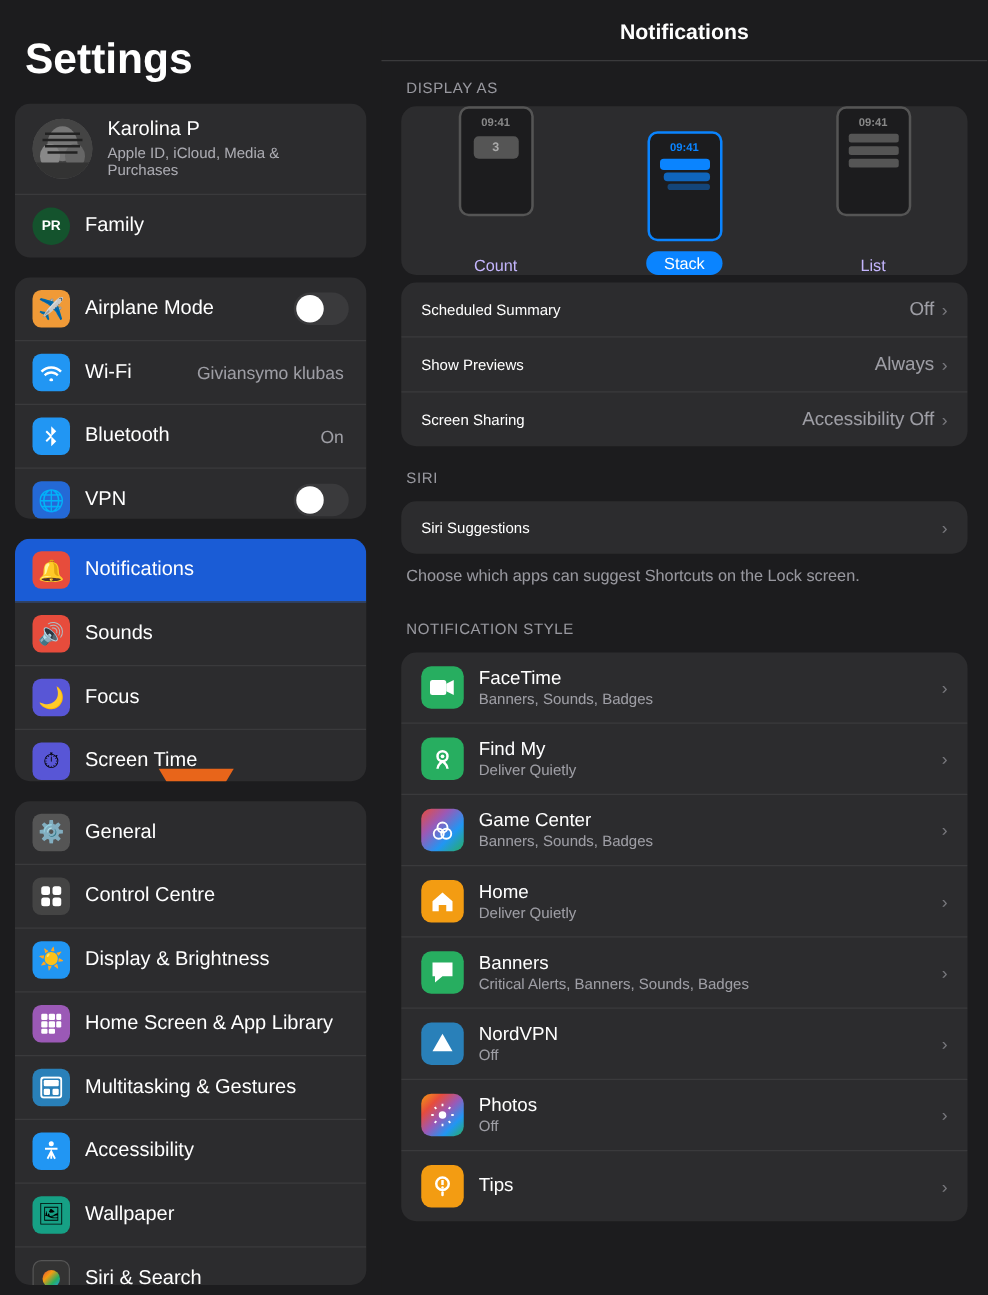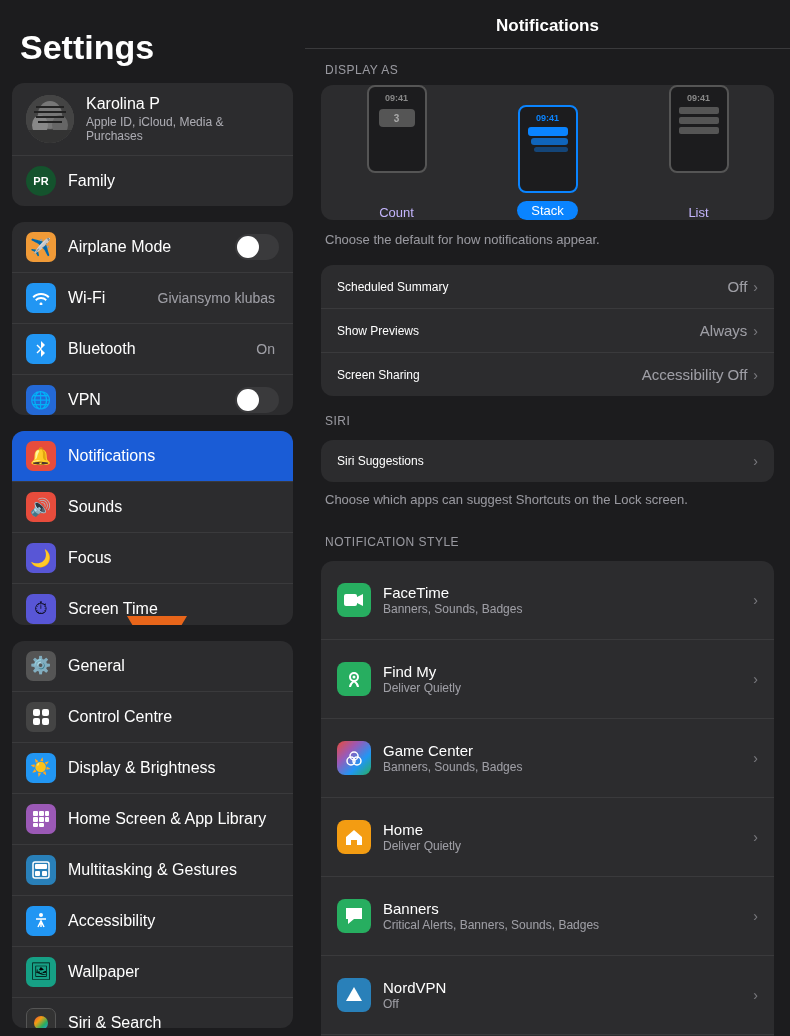--- a/index.html
+++ b/index.html
@@ -303,21 +303,21 @@
     }
     .chevron {
       color: #ebebf566;
       font-size: 14px;
     }
 
     
     .app-row {
       display: flex;
       align-items: center;
-      padding: 22px 16px;
+      padding: 11px 16px;
       border-bottom: 0.5px solid #3a3a3c;
       cursor: pointer;
     }
     .app-row:last-child {
       border-bottom: none;
     }
     .app-icon {
       width: 34px;
       height: 34px;
       border-radius: 8px;
@@ -560,21 +560,20 @@
         <div class="phone-time unselected">09:41</div>
         <div class="list-bars">
           <div class="list-bar"></div>
           <div class="list-bar"></div>
           <div class="list-bar"></div>
         </div>
       </div>
       <span class="display-label">List</span>
     </div>
   </div>
-  <div class="display-hint">Choose the default for how notifications appear.</div>
 
   <div class="right-group">
     <div class="right-row">
       <span class="right-row-label">Scheduled Summary</span>
       <span class="right-row-value">Off</span>
       <span class="chevron">›</span>
     </div>
     <div class="right-row">
       <span class="right-row-label">Show Previews</span>
       <span class="right-row-value">Always</span>

